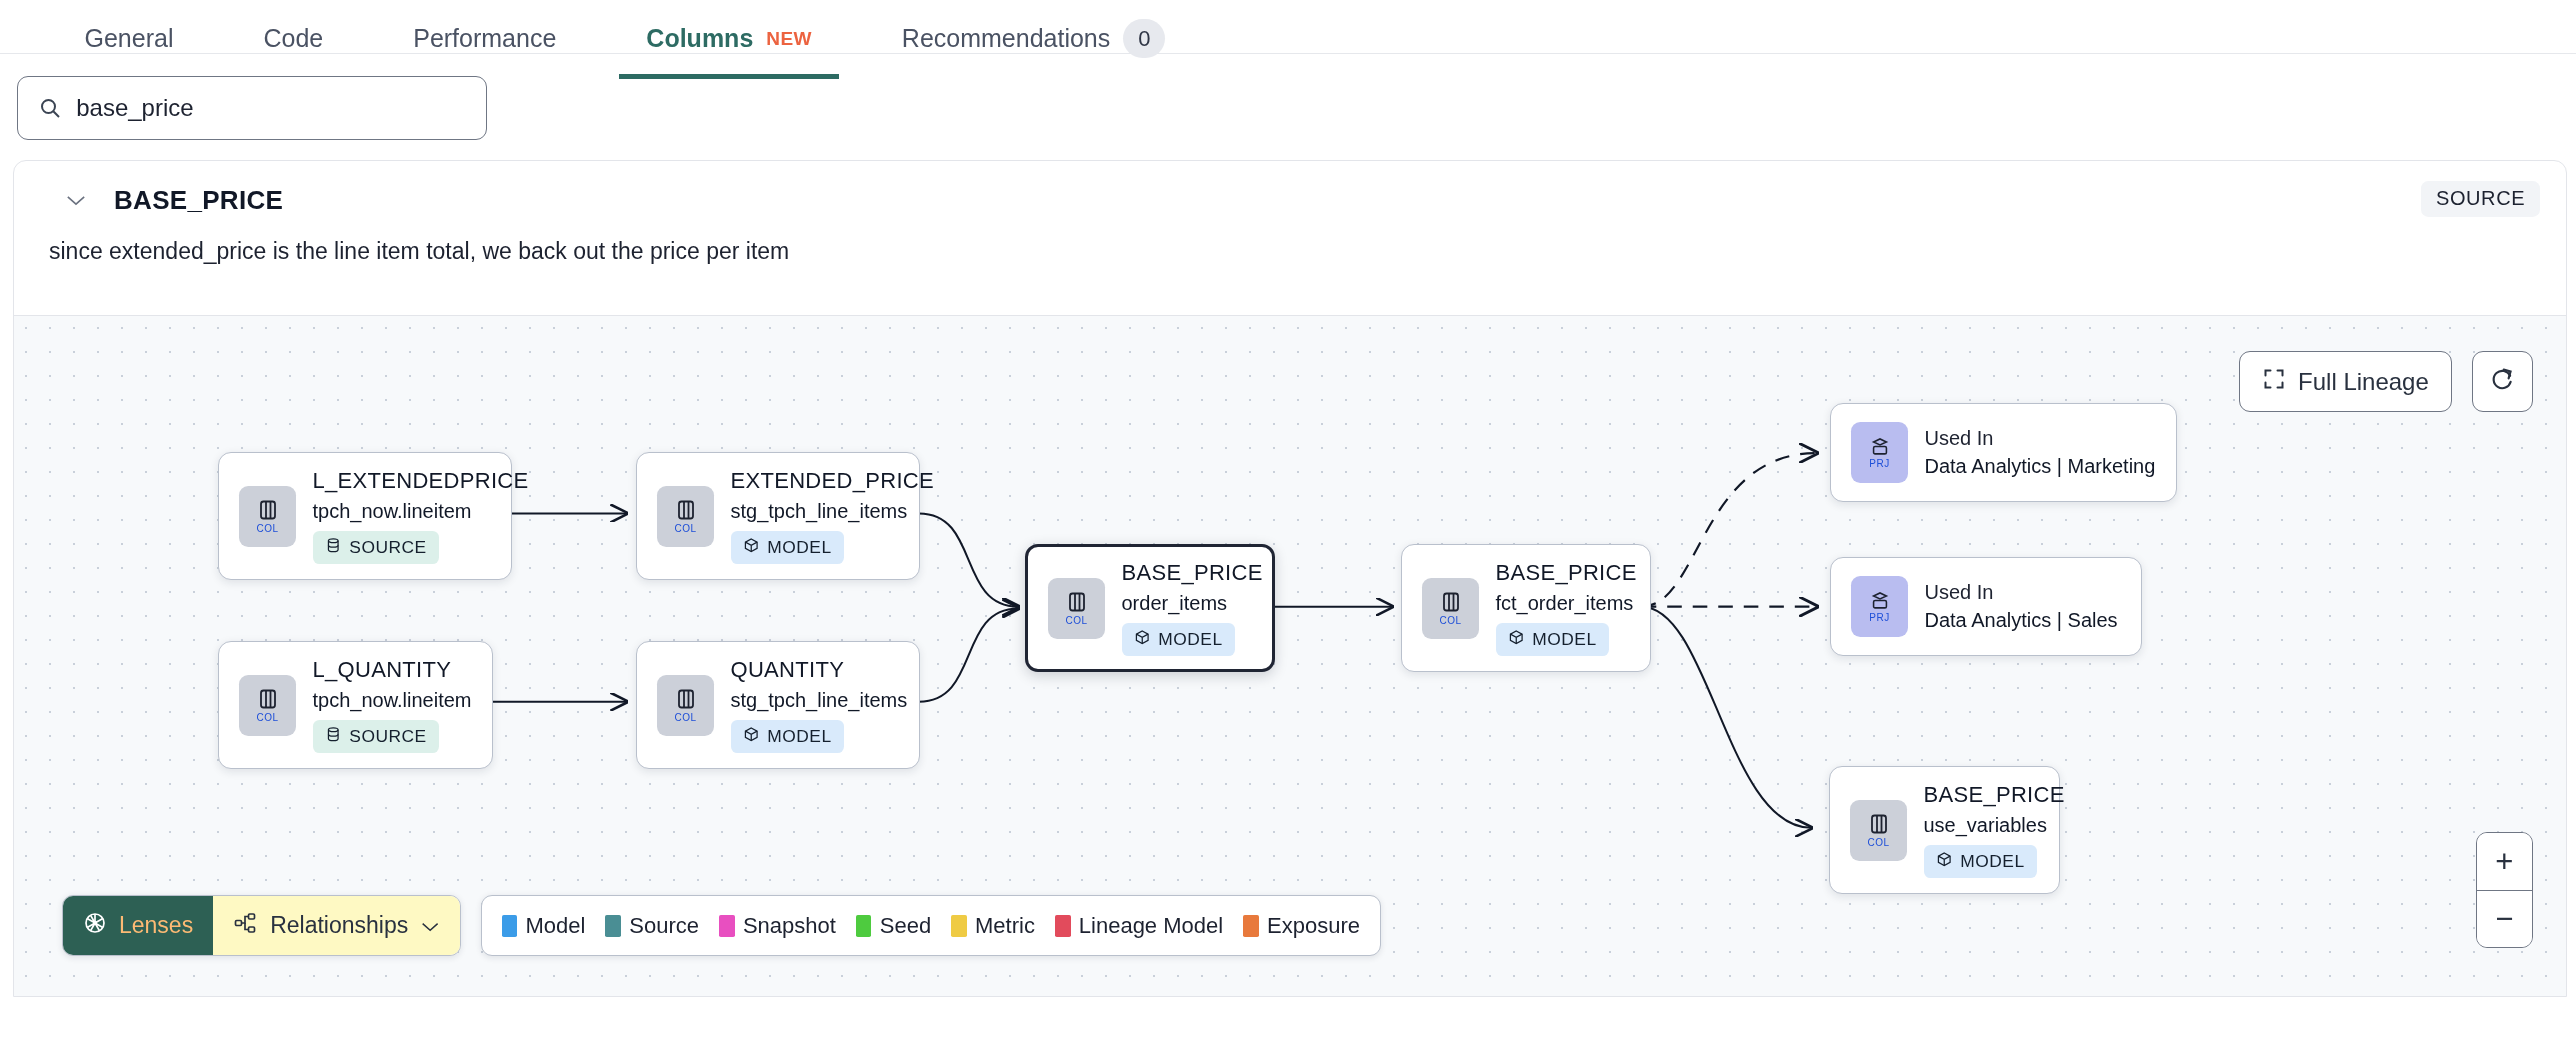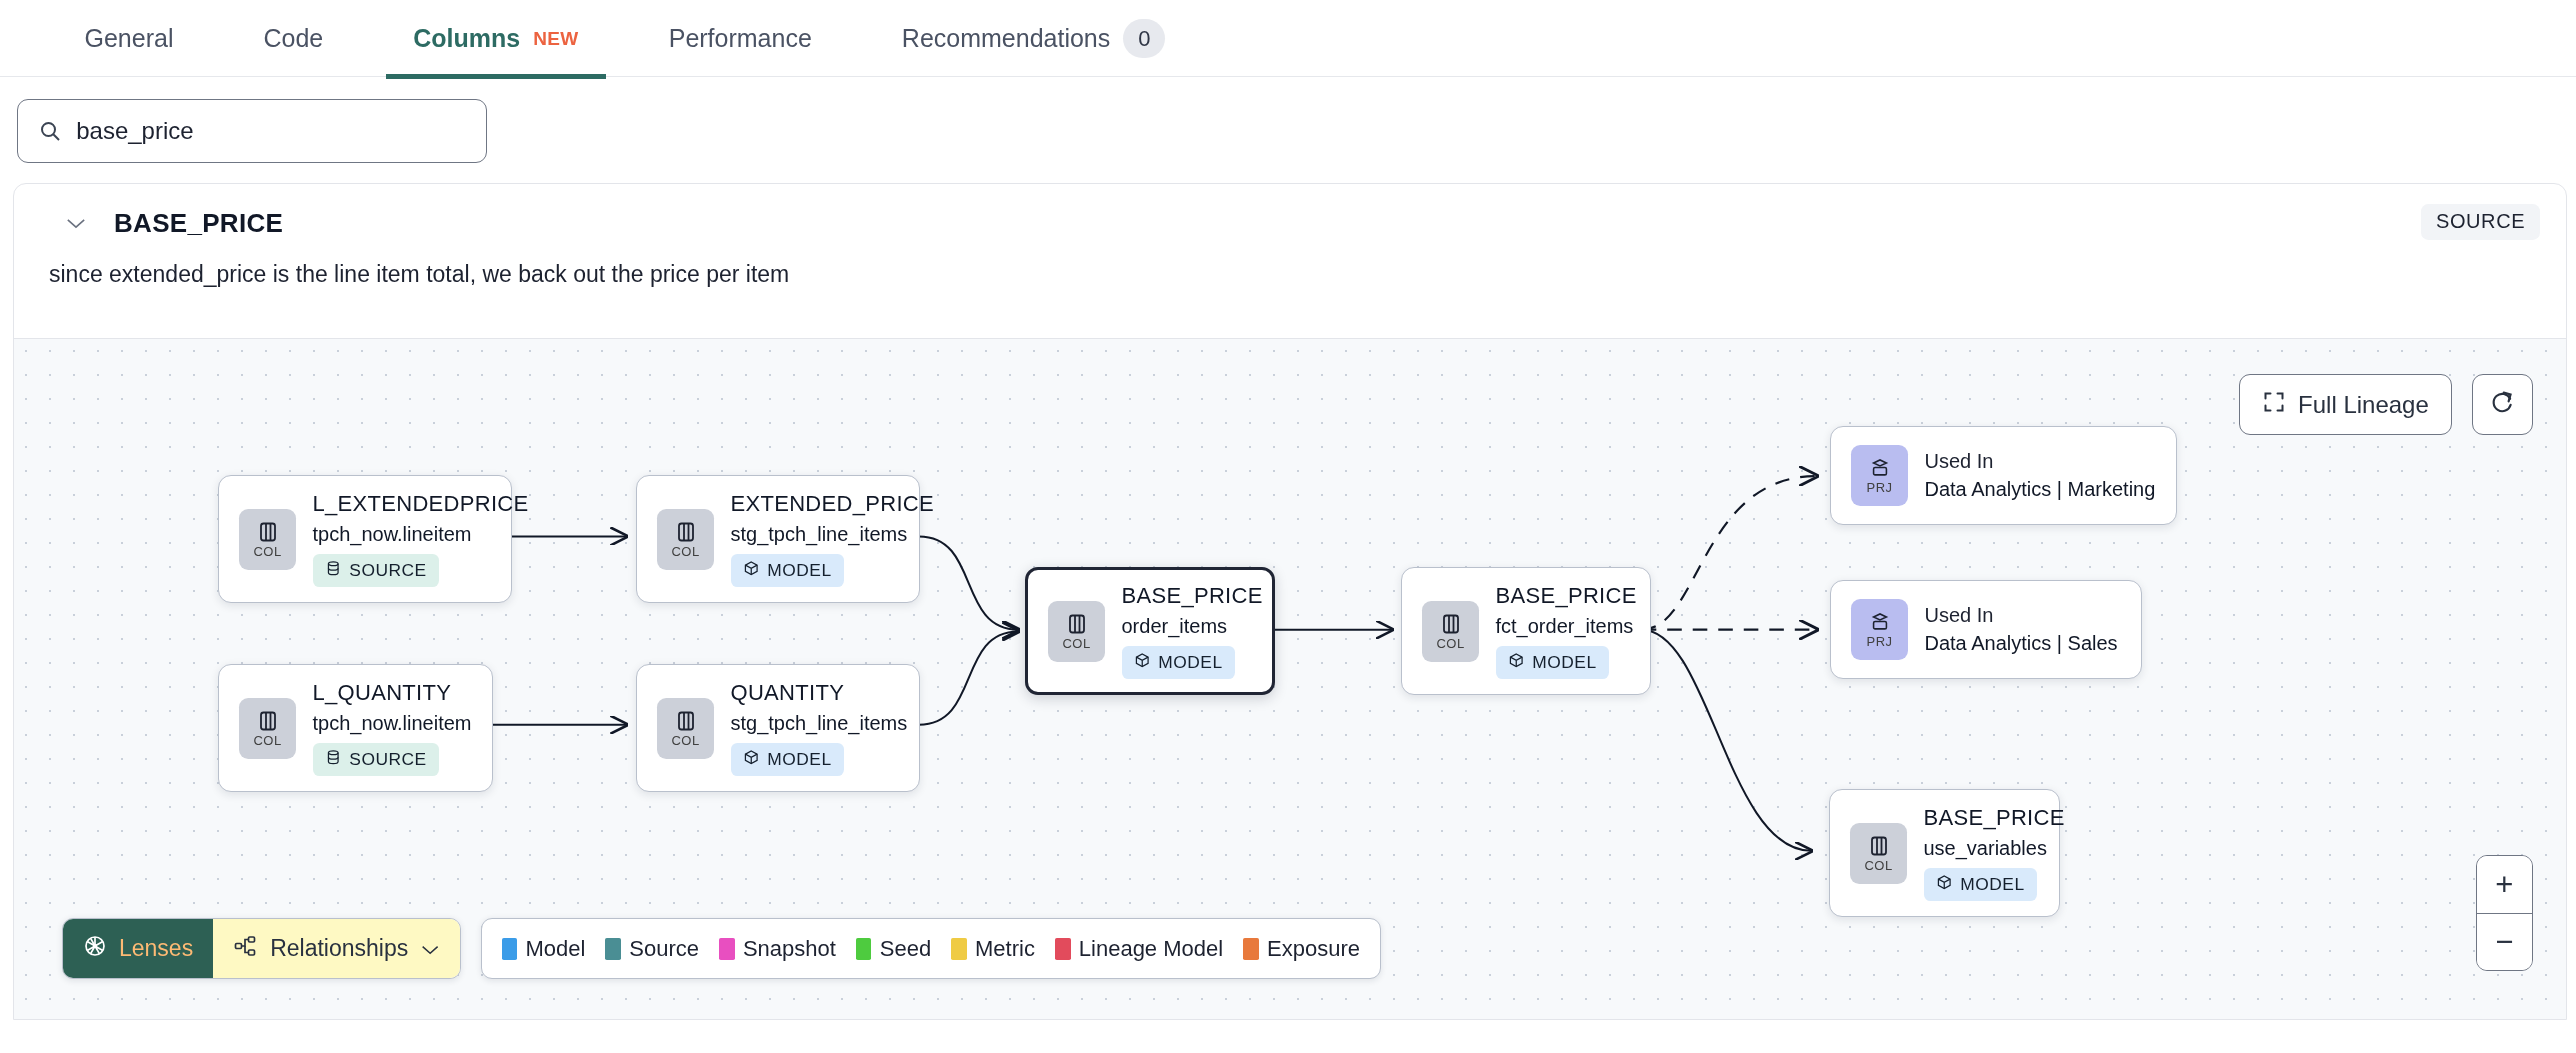--- a/index.html
+++ b/index.html
@@ -6,21 +6,21 @@
   html, body {
     width: 2576px; height: 1053px;
     font-family: "Liberation Sans", sans-serif;
     background: #ffffff;
     overflow: hidden;
   }
 
   
   .tabbar {
     position: relative;
-    height: 77px;
+    height: 54px;
     border-bottom: 1.8px solid #e6e8ec;
     display: flex;
     align-items: flex-start;
     padding-left: 57px;
   }
   .tab {
     height: 77px;
     display: flex; align-items: center; gap: 13px;
     padding: 0 27.5px;
     font-size: 25px;
@@ -116,21 +116,21 @@
   }
   .node.selected { border: 3.7px solid #202534; box-shadow: 0 3.7px 13px rgba(20,28,45,.18); }
   .node .kind {
     width: 57px; height: 61px;
     background: #ccd0d9; border-radius: 9.2px;
     display: flex; flex-direction: column;
     align-items: center; justify-content: center;
     gap: 1.8px; flex: none; margin: 0 16.5px 0 20px;
   }
   .node .kind.prj { background: #b9bdf0; }
-  .node .kind .klabel { font-size: 13px; color: #404040; letter-spacing: 0.5px; line-height: 1; text-align: center; }
+  .node .kind .klabel { font-size: 10px; color: #1d4ed8; letter-spacing: 0.5px; line-height: 1; text-align: center; }
   .node .body { display: flex; flex-direction: column; gap: 5.5px; padding-right: 18.3px; }
   .node .nname { font-size: 22px; color: #111827; letter-spacing: 0.3px; }
   .node .nsub  { font-size: 20px; color: #111827; }
   .node .tag {
     display: inline-flex; align-items: center; gap: 8.3px;
     align-self: flex-start;
     font-size: 17.4px; color: #15202e; letter-spacing: 0.5px;
     padding: 5.5px 12px; border-radius: 6.4px; margin-top: 2.8px;
   }
   .tag.model  { background: #d9eafb; }
@@ -196,26 +196,26 @@
 </head>
 <body>
 
 <div class="tabbar">
   <div class="tab">
     <span>General</span>
   </div>
   <div class="tab">
     <span>Code</span>
   </div>
+  <div class="tab">
+    <span>Performance</span>
+  </div>
   <div class="tab active">
     <span>Columns</span>
     <span class="new-pill">NEW</span>
-  </div>
-  <div class="tab">
-    <span>Performance</span>
   </div>
   <div class="tab">
     <span>Recommendations</span>
     <span class="count-badge">0</span>
   </div>
 </div>
 
 <div class="searchwrap">
   <div class="searchbox">
     <span class="ico">

